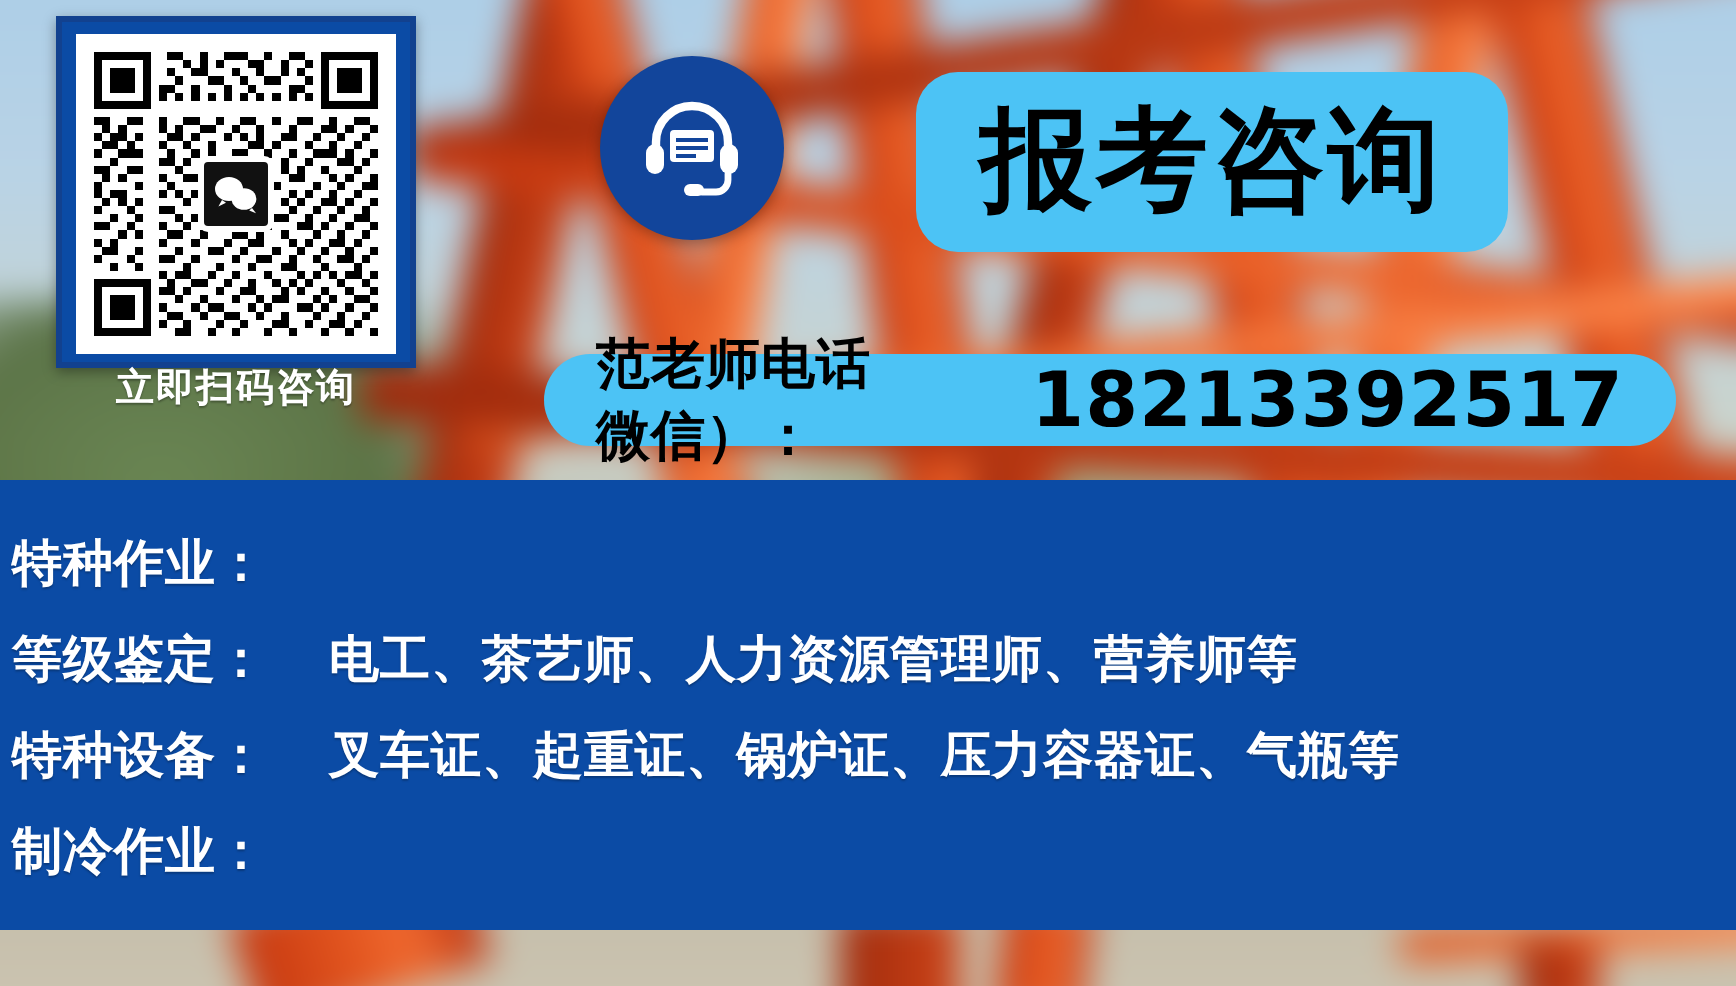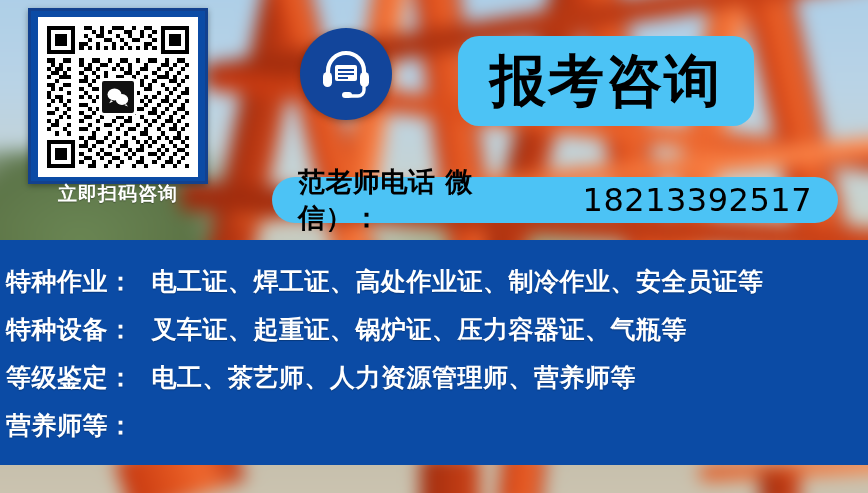--- a/index.html
+++ b/index.html
@@ -68,21 +68,21 @@
     align-items: baseline;
     color: #ffffff;
     font-weight: bold;
     font-size: 25px;
     line-height: 48px;
     white-space: nowrap;
     text-shadow: 0 1px 1px rgba(0,0,0,.25);
     letter-spacing: .5px;
   }
   .info-label {
-    margin-right: 18px;
+    margin-right: 31px;
   }
 
   
   .qr-card {
     position: absolute;
     left: 28px;
     top: 8px;
     width: 180px;
     height: 176px;
     background: #0b4ba5;
@@ -183,22 +183,22 @@
     margin-top: 17px;
   }
   .phone-label {
     color: #000000;
     font-size: 27px;
     font-weight: bold;
     letter-spacing: .5px;
   }
   .phone-number {
     color: #000000;
-    font-size: 32px;
-    font-weight: normal;
+    font-size: 38px;
+    font-weight: bold;
     margin-left: 48px;
     letter-spacing: .5px;
   }
 </style>
 </head>
 <body>
 
 <div id="poster">
 
   <div class="photo-bg">
@@ -582,28 +582,27 @@
   </div>
 
   <div class="phone-pill">
     <span class="phone-label">范老师电话 微信）：</span>
     <span class="phone-number">18213392517</span>
   </div>
 
   <div class="info-banner">
     <div class="info-line">
       <span class="info-label">特种作业：</span>
-      <span class="info-content">电工证、焊工证、高处作业证、制冷作业、安全员证等</span>
+    </div>
+    <div class="info-line">
+      <span class="info-label">等级鉴定：</span>
+      <span class="info-content">电工、茶艺师、人力资源管理师、营养师等</span>
     </div>
     <div class="info-line">
       <span class="info-label">特种设备：</span>
       <span class="info-content">叉车证、起重证、锅炉证、压力容器证、气瓶等</span>
     </div>
     <div class="info-line">
-      <span class="info-label">等级鉴定：</span>
-      <span class="info-content">电工、茶艺师、人力资源管理师、营养师等</span>
-    </div>
-    <div class="info-line">
-      <span class="info-label">营养师等：</span>
+      <span class="info-label">制冷作业：</span>
     </div>
   </div>
 
 </div>
 
 </body></html>

